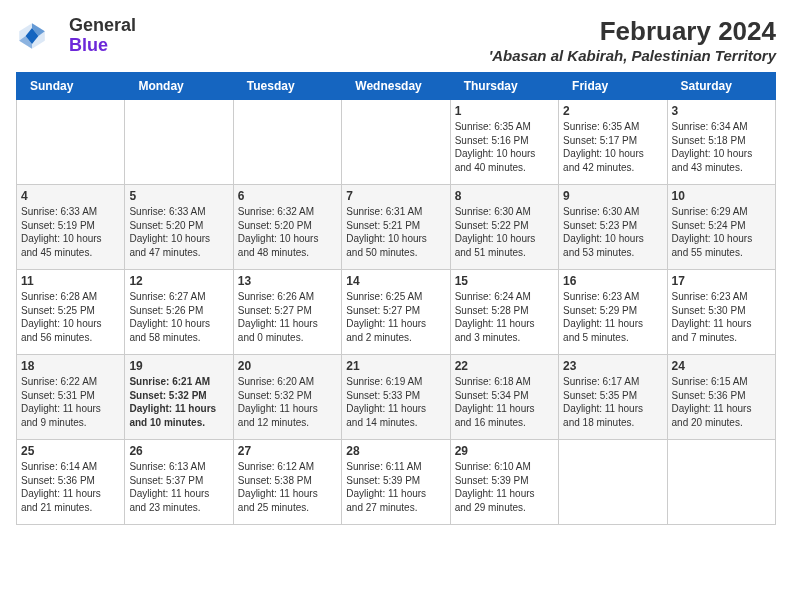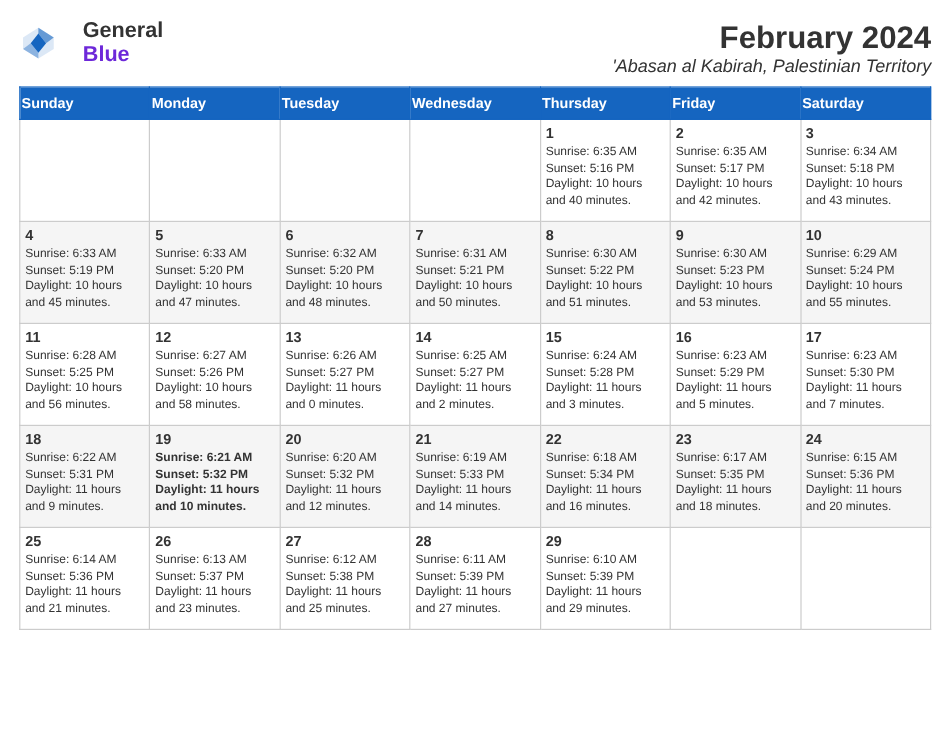--- a/index.html
+++ b/index.html
@@ -40,30 +40,31 @@
     }
     .month-year {
       font-size: 26px;
       font-weight: bold;
       color: #333;
     }
     .location {
       font-size: 15px;
       color: #333;
       font-style: italic;
+      font-weight: bold;
     }
     .calendar {
       width: 100%;
       border-collapse: collapse;
       font-size: 11px;
     }
     .calendar th {
       background: #1565c0;
       color: #fff;
-      padding: 6px 1px;
+      padding: 6px 13px;
       text-align: left;
       font-size: 12px;
       font-weight: bold;
       border: 1px solid #1565c0;
     }
     .calendar td {
       border: 1px solid #ccc;
       vertical-align: top;
       padding: 4px;
       width: calc(100% / 7);

